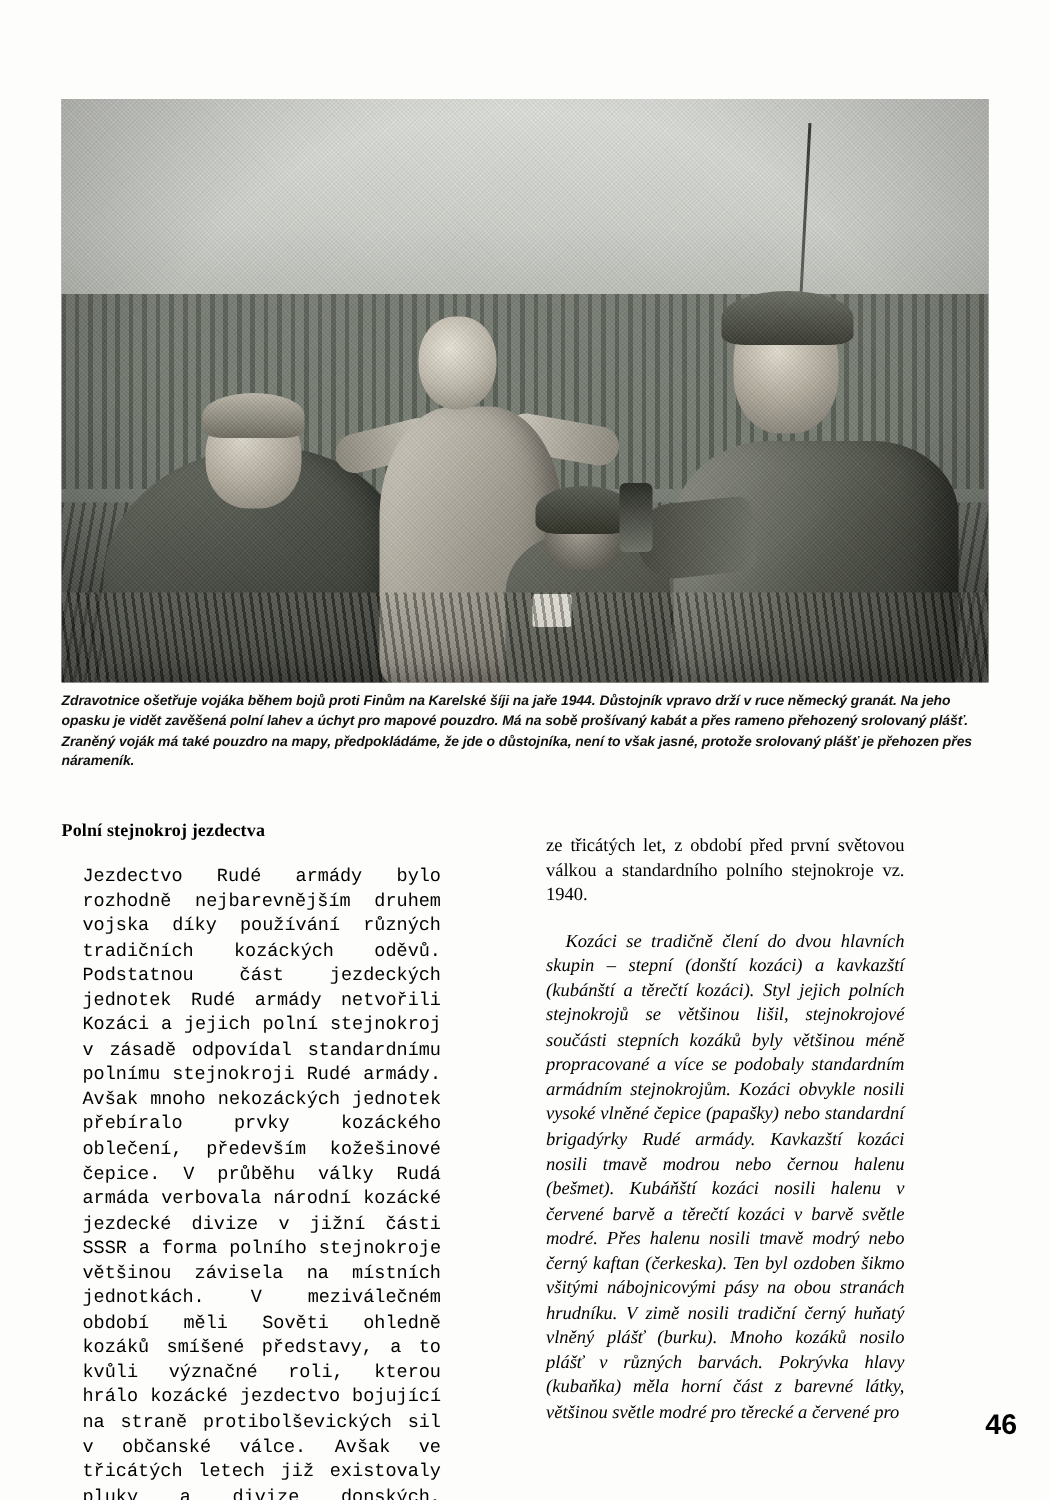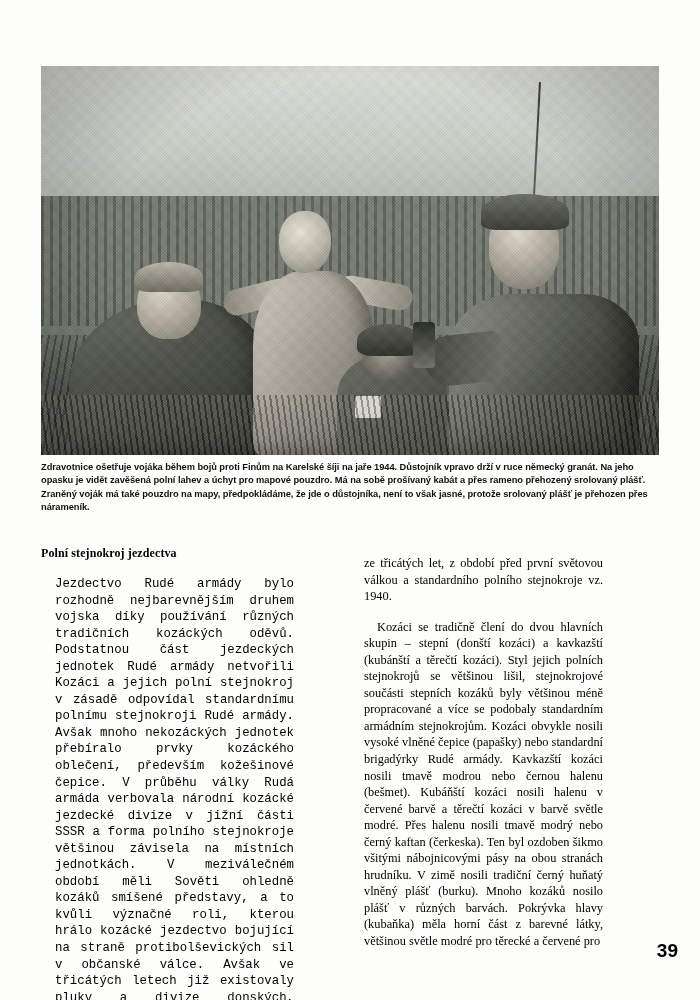--- a/index.html
+++ b/index.html
@@ -190,20 +190,21 @@
     left: 41px;
     top: 461px;
     width: 618px;
     font-family: "Liberation Sans", sans-serif;
     font-size: 9.3px;
     line-height: 13.4px;
     font-weight: bold;
     color: #111111;
     letter-spacing: -0.05px;
     text-align: left;
+    font-style: italic;
   }
 
   
   .headline {
     position: absolute;
     left: 41px;
     top: 536px;
     width: 300px;
     font-family: "Liberation Serif", serif;
     font-weight: bold;
@@ -229,20 +230,21 @@
   }
   .col-right {
     left: 350px;
     top: 541px;
   }
   .col p {
     margin: 14px;
   }
   .col p + p {
     text-indent: 13px;
+    font-style: italic;
   }
 
   
   .folio {
     position: absolute;
     right: 22px;
     bottom: 38px;
     font-family: "Liberation Sans", sans-serif;
     font-weight: bold;
     font-size: 19px;
@@ -292,15 +294,15 @@
 
   <div class="col col-left">
     <p>Jezdectvo Rudé armády bylo rozhodně nejbarevnějším druhem vojska díky používání různých tradičních kozáckých oděvů. Podstatnou část jezdeckých jednotek Rudé armády netvořili Kozáci a jejich polní stejnokroj v zásadě odpovídal standardnímu polnímu stejnokroji Rudé armády. Avšak mnoho nekozáckých jednotek přebíralo prvky kozáckého oblečení, především kožešinové čepice. V průběhu války Rudá armáda verbovala národní kozácké jezdecké divize v jižní části SSSR a forma polního stejnokroje většinou závisela na místních jednotkách. V meziválečném období měli Sověti ohledně kozáků smíšené představy, a to kvůli význačné roli, kterou hrálo kozácké jezdectvo bojující na straně protibolševických sil v občanské válce. Avšak ve třicátých letech již existovaly pluky a divize donských, kubáňských a těreckých kozáků a stejnokrojové předpisy už stanovovaly zvláštní výstroj. Polní stejnokroj nošený během války byl kombinací stejnokrojových součástí</p>
   </div>
 
   <div class="col col-right">
     <p>ze třicátých let, z období před první světovou válkou a standardního polního stejnokroje vz. 1940.</p>
     <p>Kozáci se tradičně člení do dvou hlavních skupin – stepní (donští kozáci) a kavkazští (kubánští a těrečtí kozáci). Styl jejich polních stejnokrojů se většinou lišil, stejnokrojové součásti stepních kozáků byly většinou méně propracované a více se podobaly standardním armádním stejnokrojům. Kozáci obvykle nosili vysoké vlněné čepice (papašky) nebo standardní brigadýrky Rudé armády. Kavkazští kozáci nosili tmavě modrou nebo černou halenu (bešmet). Kubáňští kozáci nosili halenu v červené barvě a těrečtí kozáci v barvě světle modré. Přes halenu nosili tmavě modrý nebo černý kaftan (čerkeska). Ten byl ozdoben šikmo všitými nábojnicovými pásy na obou stranách hrudníku. V zimě nosili tradiční černý huňatý vlněný plášť (burku). Mnoho kozáků nosilo plášť v různých barvách. Pokrývka hlavy (kubaňka) měla horní část z barevné látky, většinou světle modré pro těrecké a červené pro</p>
   </div>
 
-  <div class="folio">39</div>
+  <div class="folio">46</div>
 
 </div>
 
 </body></html>

